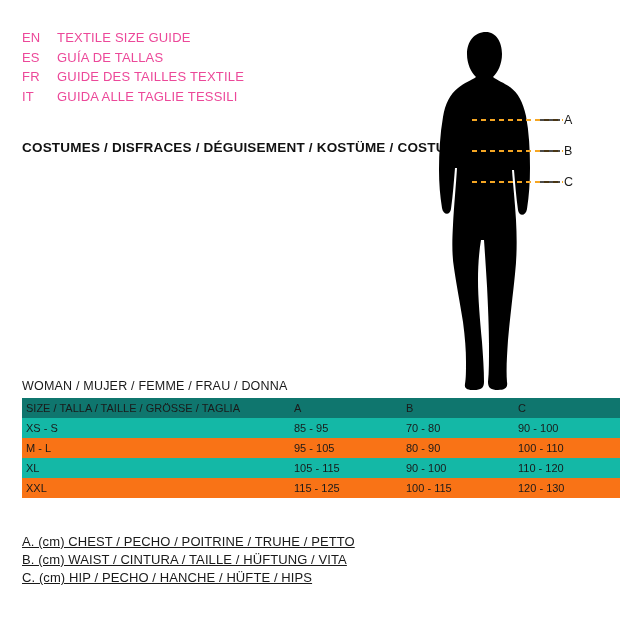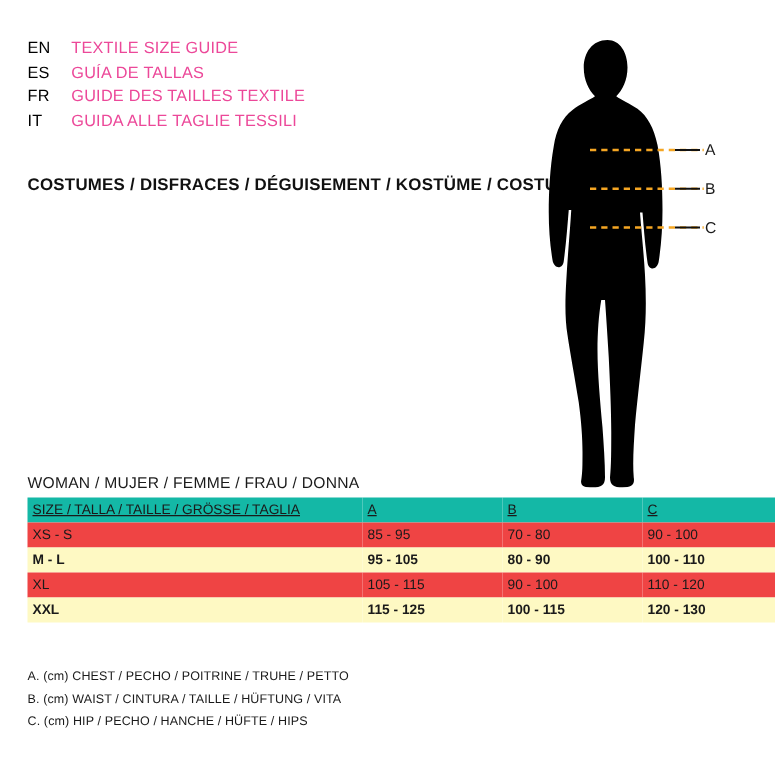--- a/index.html
+++ b/index.html
@@ -30,21 +30,21 @@
   .lang-row {
     display: flex;
     align-items: baseline;
     height: 19.5px;
     font-size: 13px;
     letter-spacing: 0.2px;
   }
   .lang-code {
     width: 35px;
     flex: 0 0 35px;
-    color: #000000;
+    color: #ec4899;
   }
   .lang-text {
     color: #ec4899;
     white-space: nowrap;
   }
 
   .costumes-line {
     position: absolute;
     left: 22px;
     top: 140px;
@@ -99,46 +99,46 @@
   }
   table.sizes th, table.sizes td {
     padding: 3px 4px;
     text-align: left;
     font-weight: normal;
     color: #1a1a1a;
     height: 14px;
     line-height: 14px;
   }
   table.sizes thead th {
-    background: #14b8a6;
+    background: #0f766e;
     font-size: 11px;
-    text-decoration: underline;
-  }
-  table.sizes tbody tr.odd td { background: #ef4444; }
-  table.sizes tbody tr.even td { background: #fef9c3; font-weight: bold; }
+  }
+  table.sizes tbody tr.odd td { background: #14b8a6; }
+  table.sizes tbody tr.even td { background: #f97316; }
   .col-size { width: 260px; }
   .col-a { width: 104px; }
   .col-b { width: 104px; }
   .col-c { width: 108px; }
   .cell-center { text-align: left; }
 
   
   .legend {
     position: absolute;
     left: 22px;
     top: 533px;
     width: 560px;
   }
   .legend-row {
-    font-size: 10px;
+    font-size: 13px;
     color: #1a1a1a;
     height: 18px;
     line-height: 18px;
     letter-spacing: 0.1px;
     white-space: nowrap;
+    text-decoration: underline;
   }
 </style>
 </head>
 <body>
 
 <div class="page">
 
   <div class="lang-list">
     <div class="lang-row">
       <span class="lang-code">EN</span>

